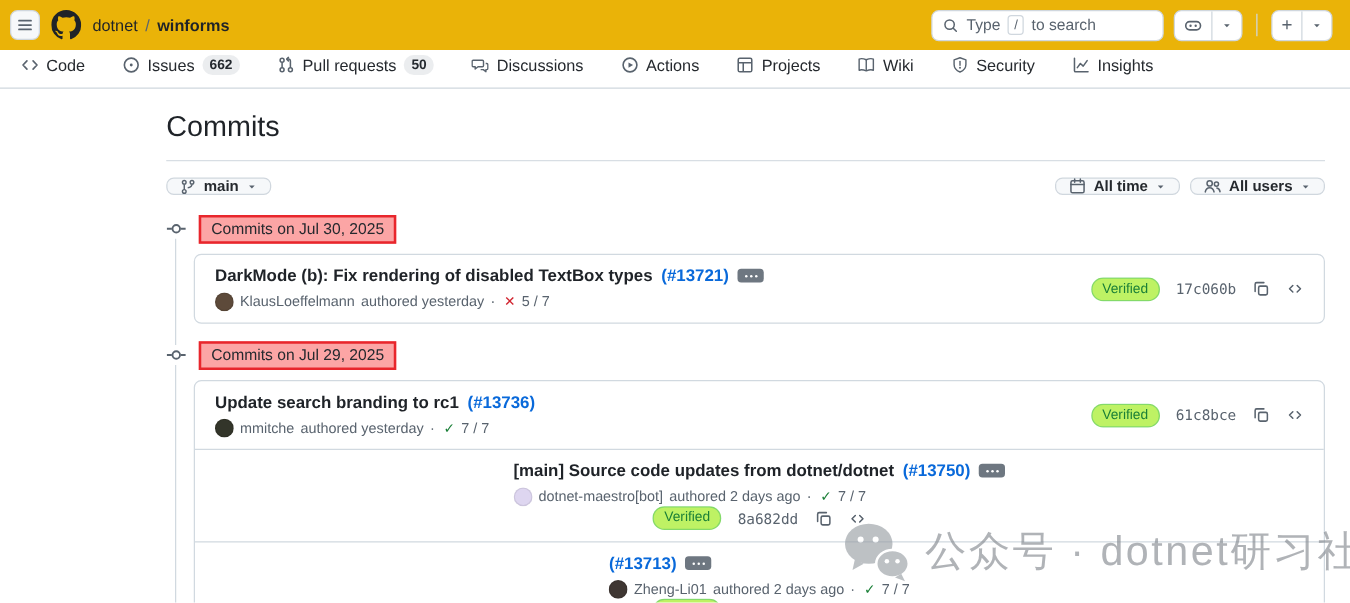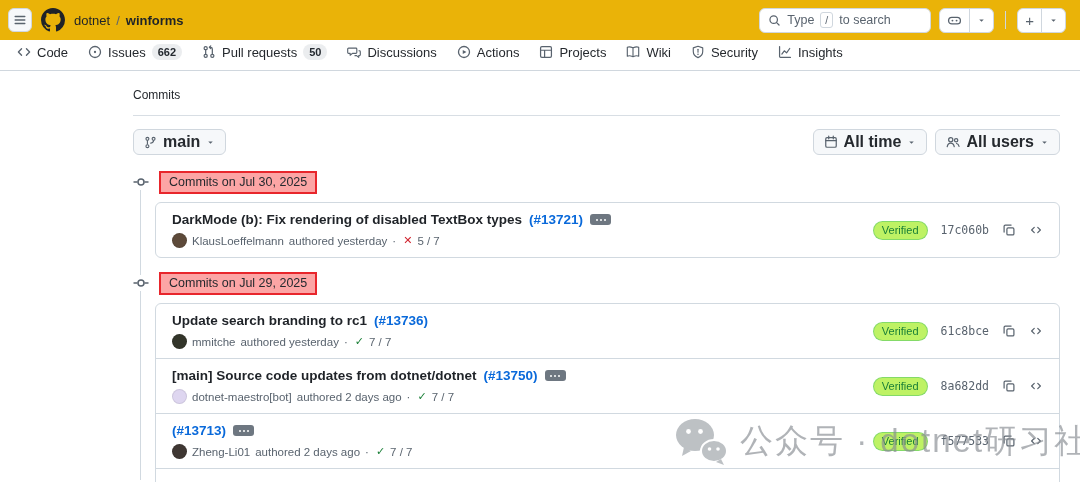--- a/index.html
+++ b/index.html
@@ -18,60 +18,60 @@
     width:24px; height:24px; border:1px solid #d0d7de; border-radius:6px; background:#f6f8fa;
     display:flex; align-items:center; justify-content:center; color:#59636e;
   }
   .gh-logo { width:24px; height:24px; color:#1f2328; }
   .crumb { display:flex; align-items:center; gap:6px; font-size:13px; }
   .crumb .owner { color:#1f2328; }
   .crumb .sep { color:#59636e; }
   .crumb .repo { font-weight:700; }
   .hdr-right { margin-left:auto; display:flex; align-items:center; gap:8px; }
   .search {
-    width:172px; height:25px; border:1px solid #d0d7de; border-radius:6px;
+    width:186px; height:25px; border:1px solid #d0d7de; border-radius:6px;
     display:flex; align-items:center; gap:6px; padding:0 8px; color:#59636e; font-size:12.5px; background:#fff;
   }
   .keycap { border:1px solid #d0d7de; border-radius:3px; padding:0 4px; font-size:10.5px; line-height:14px; color:#59636e; }
   .split-btn { display:flex; height:25px; border:1px solid #d0d7de; border-radius:6px; overflow:hidden; background:#fff; }
   .split-btn .seg { display:flex; align-items:center; justify-content:center; padding:0 7px; color:#59636e; }
   .split-btn .seg + .seg { border-left:1px solid #d0d7de; }
   .vdivider { width:1px; height:18px; background:#d0d7de; margin:0 3px; }
   .plus-glyph { font-size:15px; color:#59636e; line-height:1; }
 
   
-  .repo-nav { display:flex; align-items:center; gap:6px; padding:0 10px 6px 10px; border-bottom:1px solid #d0d7de; }
+  .repo-nav { display:flex; align-items:center; gap:16px; padding:0 10px 6px 10px; border-bottom:1px solid #d0d7de; }
   .nav-item { display:flex; align-items:center; gap:6px; padding:4px 7px; border-radius:6px; font-size:13px; color:#25292e; cursor:pointer; }
   .nav-item .nicon { color:#59636e; }
   .counter {
     background:rgba(175,184,193,.25); border-radius:999px; min-width:18px; text-align:center;
     padding:0 6px; font-size:11px; line-height:16px; font-weight:600; color:#24292f;
   }
 
   
   .main { margin-left:133px; width:927px; }
-  .page-title { font-size:12px; font-weight:400; margin-top:17px; padding-bottom:13px; border-bottom:1px solid #d8dee4; }
+  .page-title { font-size:23px; font-weight:400; margin-top:17px; padding-bottom:13px; border-bottom:1px solid #d8dee4; }
   .filter-row { display:flex; align-items:center; margin-top:13px; }
   .btn {
-    height:26px; border:1px solid #d0d7de; background:#f6f8fa; border-radius:6px;
-    display:flex; align-items:center; gap:6px; padding:0 10px; font-size:16px; font-weight:600; color:#25292e;
+    height:14px; border:1px solid #d0d7de; background:#f6f8fa; border-radius:6px;
+    display:flex; align-items:center; gap:6px; padding:0 10px; font-size:12px; font-weight:600; color:#25292e;
   }
   .btn .bicon { color:#59636e; }
   .filters-right { margin-left:auto; display:flex; gap:8px; }
 
   
   .timeline { position:relative; margin-top:14px; }
   .timeline::before { content:""; position:absolute; left:7px; top:20px; bottom:8px; width:1px; background:#d1d9e0; }
   .group { position:relative; margin-bottom:6px; }
   .group-header { display:flex; align-items:center; gap:10px; height:26px; position:relative; }
   .commit-dot { color:#59636e; background:#fff; }
   .date-box { border:2px solid #e8262c; padding:2px 8px 3px 8px; font-size:12.5px; color:#25292e; background:#fca5a5; }
   .card { margin:7px 0 12px 22px; border:1px solid #d1d9e0; border-radius:6px; background:#fff; }
   .commit-row { display:flex; align-items:center; justify-content:space-between; padding:9px 16px; }
-  .commit-row + .commit-row { border-top:1px solid #d1d9e0; }
+  .commit-row + .commit-row { border-top:1px solid #d1d9e0;flex-direction:column; }
   .c-title { display:flex; align-items:center; gap:7px; font-size:13.5px; font-weight:700; color:#1f2328; }
   .c-title .pr { color:#0969da; }
   .ellipsis-btn { background:#6e7781; border-radius:3px; width:21px; height:11px; display:flex; align-items:center; justify-content:center; gap:2px; }
   .ellipsis-btn i { width:2px; height:2px; background:#fff; border-radius:50%; display:block; }
   .c-meta { display:flex; align-items:center; gap:5px; margin-top:6px; font-size:11.5px; color:#59636e; }
   .avatar { width:15px; height:15px; border-radius:50%; display:inline-block; border:1px solid rgba(0,0,0,.08); }
   .status-glyph { font-size:11px; font-weight:700; margin-left:2px; }
   .status-glyph.fail { color:#d1242f; }
   .status-glyph.pass { color:#1a7f37; }
   .c-actions { display:flex; align-items:center; gap:13px; color:#59636e; }

